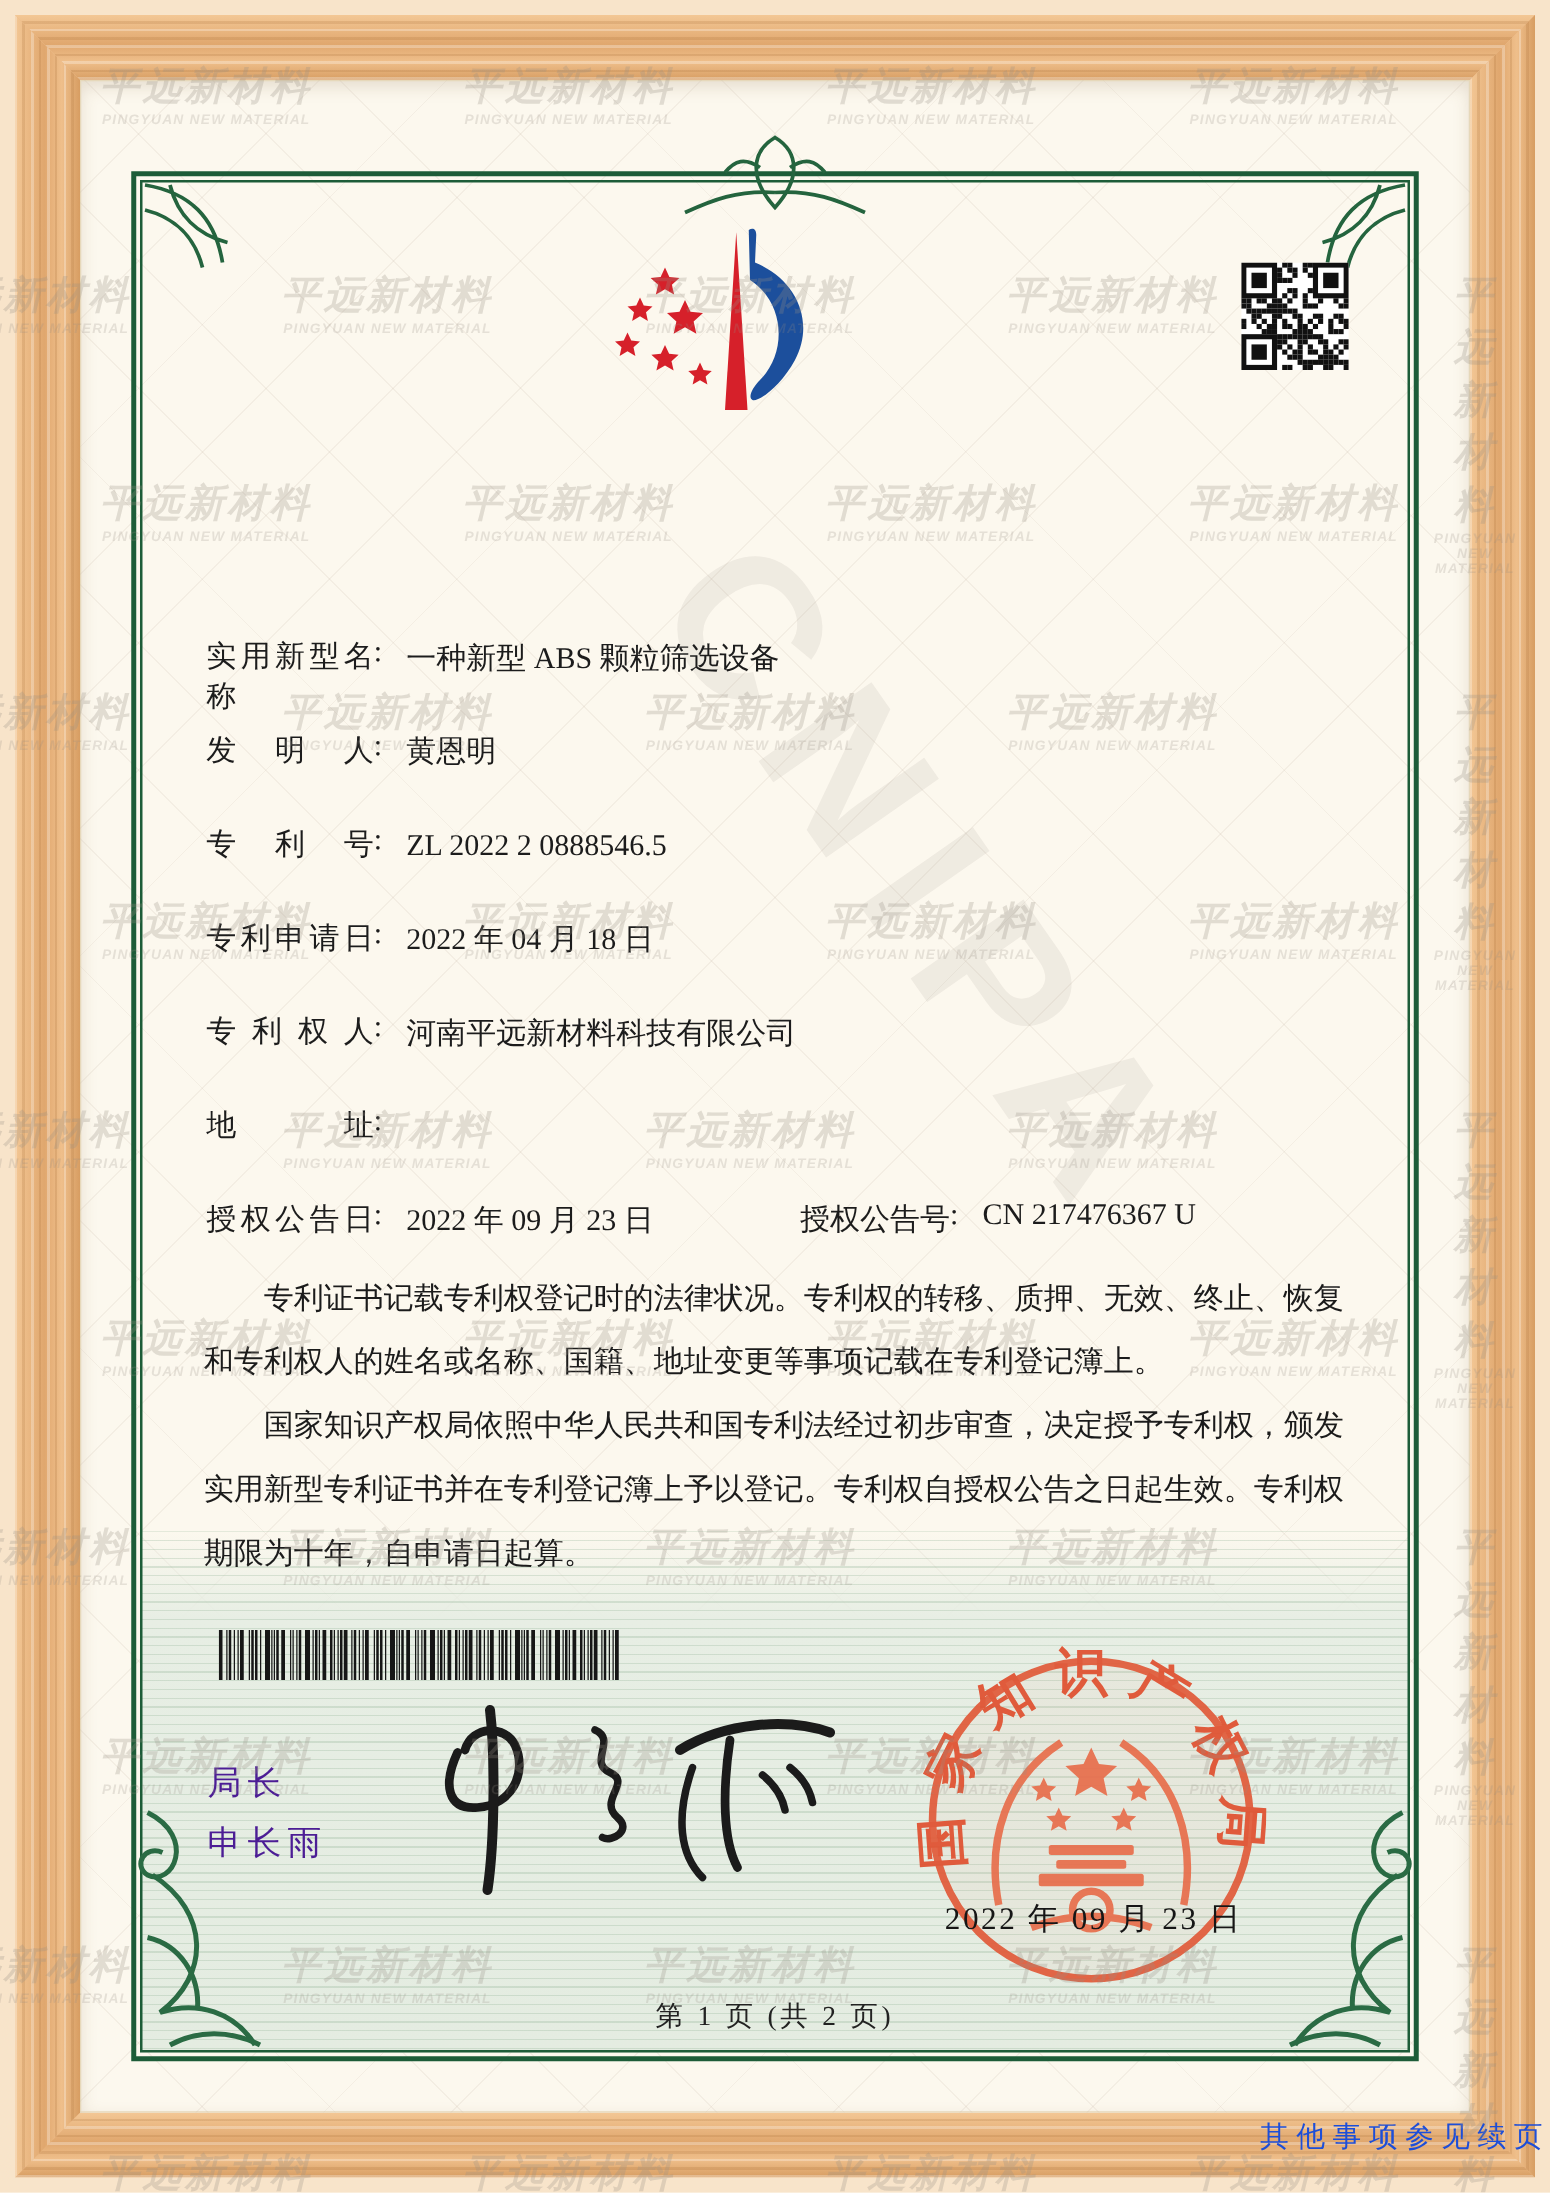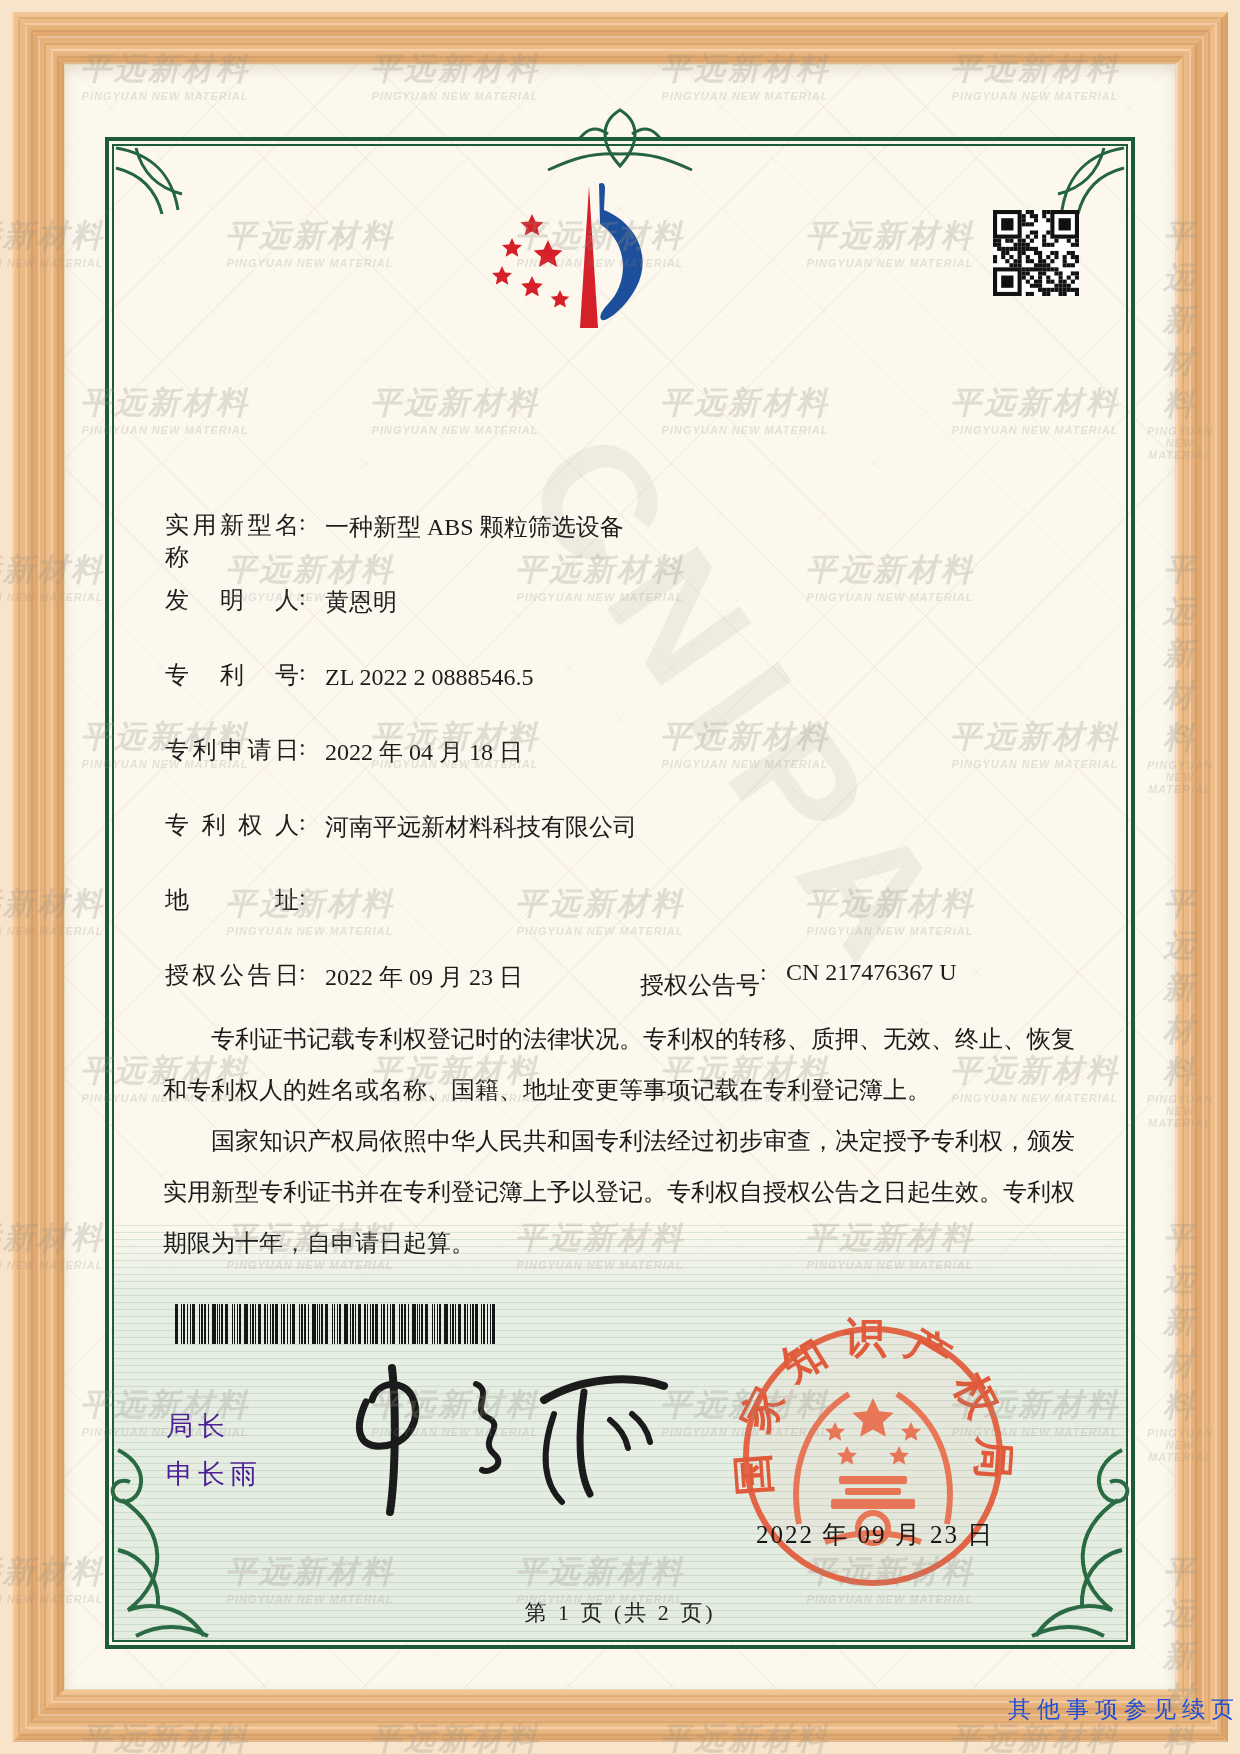--- a/index.html
+++ b/index.html
@@ -36,21 +36,21 @@
   .title{left:0;right:0;top:340px;text-align:center;font-size:46px;font-weight:700;letter-spacing:10px;color:#141414;}
 
   .row{position:absolute;left:165px;display:flex;align-items:flex-start;font-size:24px;z-index:10;color:#1c1c1c;}
   .row .label{display:inline-block;width:134px;text-align-last:justify;text-align:justify;}
   .row .colon{display:inline-block;width:26px;}
   .row .value{display:inline-block;max-width:745px;line-height:36px;}
   .r1{top:509px}.r2{top:584px}.r3{top:659px}.r4{top:734px}.r5{top:809px}.r6{top:884px}
   .r6 .value{max-width:628px;}
   .grant{top:959px}
   .grant2{position:absolute;left:640px;top:959px;display:flex;font-size:24px;z-index:10;color:#1c1c1c;}
-  .grant2 .label{width:120px;margin-top:10px;}
+  .grant2 .label{width:120px;}
   .grant2 .colon{display:inline-block;width:26px;}
 
   .paras{position:absolute;left:163px;top:1014px;width:918px;z-index:10;}
   .paras p{margin:0;font-size:24px;line-height:51px;text-indent:2em;color:#1b1b1b;}
 
   .chief{position:absolute;left:166px;z-index:12;font-family:"Liberation Sans","DejaVu Sans",sans-serif;font-size:27px;letter-spacing:5px;color:#4c1d95;}
   .chief.t{top:1408px}.chief.n{top:1456px}
 
   .pageinfo{left:0;right:0;top:1598px;text-align:center;font-size:22px;letter-spacing:3px;color:#222;}
   .footer{left:0;right:0;top:1662px;text-align:right;font-size:23px;letter-spacing:6px;color:#1d4ed8;z-index:12;margin-top:32px;}

